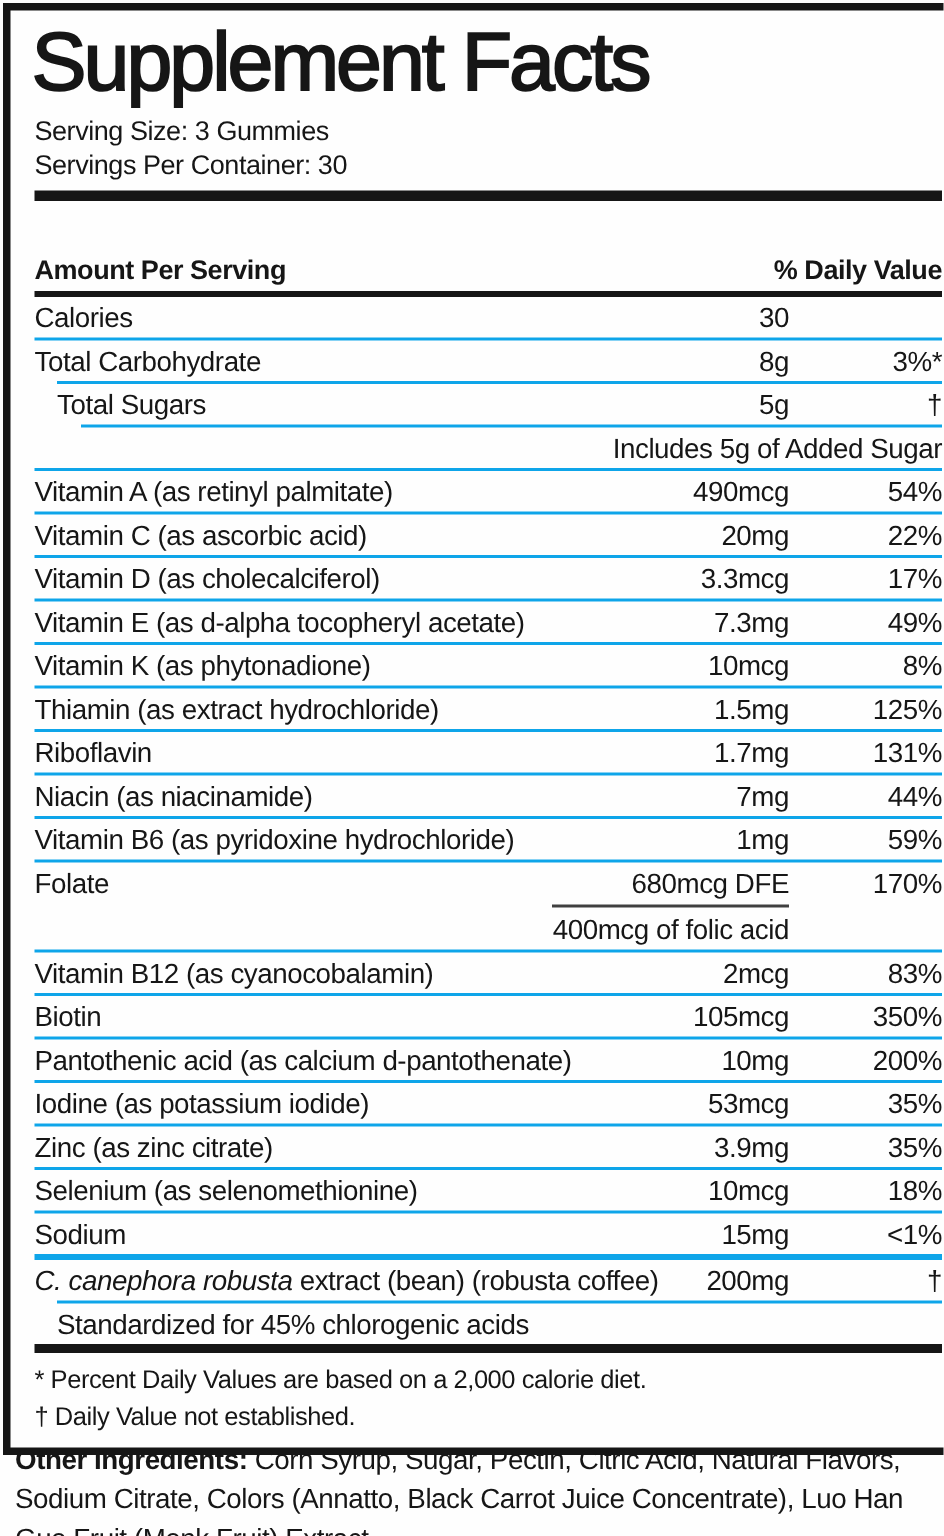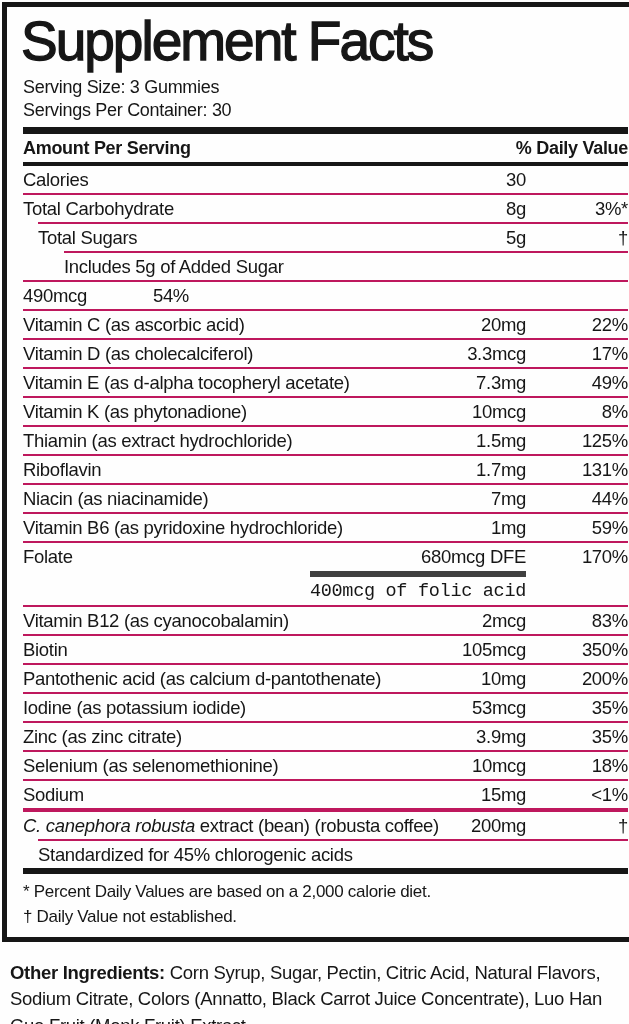--- a/index.html
+++ b/index.html
@@ -7,34 +7,34 @@
        font-family:"Liberation Sans",sans-serif;color:#161616;}
   .label-box{position:absolute;left:2px;top:2px;width:605px;
        border:5px solid #161616;background:#fefefe;padding:4px 14px 8px 16px;}
   .title{font-size:55px;font-weight:normal;letter-spacing:-2px;line-height:1.02;
        -webkit-text-stroke:1.3px #161616;margin:2px 0 7px -2px;white-space:nowrap;}
   .serving-line{font-size:18px;line-height:22.5px;letter-spacing:-0.3px;}
   .bar-thick{height:7px;background:#161616;margin-top:6px;}
   .bar-thick2{height:6px;background:#161616;}
   .bar-medium{height:4px;background:#161616;}
   .header-row{display:flex;justify-content:space-between;font-weight:bold;
-       font-size:18px;line-height:28px;letter-spacing:-0.3px;}
+       font-size:18px;line-height:28px;letter-spacing:-0.3px;margin-top:32px;}
   #rows{display:block;}
-  .row{display:flex;align-items:flex-end;border-top:2px solid #be185d;
+  .row{display:flex;align-items:flex-end;border-top:2px solid #0ea5e9;
        font-size:18.5px;line-height:27px;letter-spacing:-0.3px;}
   .row.no-border{border-top:none;}
   .row.border-medium{border-top-width:4px;}
   .row.indent-1{margin-left:15px;}
-  .row.indent-2{margin-left:41px;}
+  .row.indent-2{margin-left:31px;flex-direction:column;}
   .name{flex:1;white-space:nowrap;overflow:visible;}
   .amt{text-align:right;white-space:nowrap;}
   .dv{width:102px;text-align:right;flex-shrink:0;white-space:nowrap;}
   .row.subnote{border-top:none;}
-  .row.subnote .amt span{display:inline-block;border-top:6px solid #404040;
-       padding-top:1px;margin-top:1px;font-family:Liberation Mono, monospace;}
+  .row.subnote .amt span{display:inline-block;border-top:2px solid #404040;
+       padding-top:1px;margin-top:1px;}
   .footnotes{font-size:17px;line-height:25px;letter-spacing:-0.3px;padding-top:5px;}
   .other{position:absolute;left:10px;top:941px;width:610px;font-size:18.5px;
        line-height:26.5px;letter-spacing:-0.3px;}
   .other b{letter-spacing:-0.3px;}
   i{font-style:italic;}
 </style>
 </head>
 <body>
 
 <div class="label-box">
@@ -61,20 +61,21 @@
       <div class="row indent-1">
         <div class="name">Total Sugars</div>
         <div class="amt">5g</div>
         <div class="dv">†</div>
       </div>
       <div class="row indent-2">
         <div class="name">Includes 5g of Added Sugar</div>
         <div class="amt"></div>
       </div>
       <div class="row indent-0">
+        <div class="name">Vitamin A (as retinyl palmitate)</div>
         <div class="amt">490mcg</div>
         <div class="dv">54%</div>
       </div>
       <div class="row indent-0">
         <div class="name">Vitamin C (as ascorbic acid)</div>
         <div class="amt">20mg</div>
         <div class="dv">22%</div>
       </div>
       <div class="row indent-0">
         <div class="name">Vitamin D (as cholecalciferol)</div>

